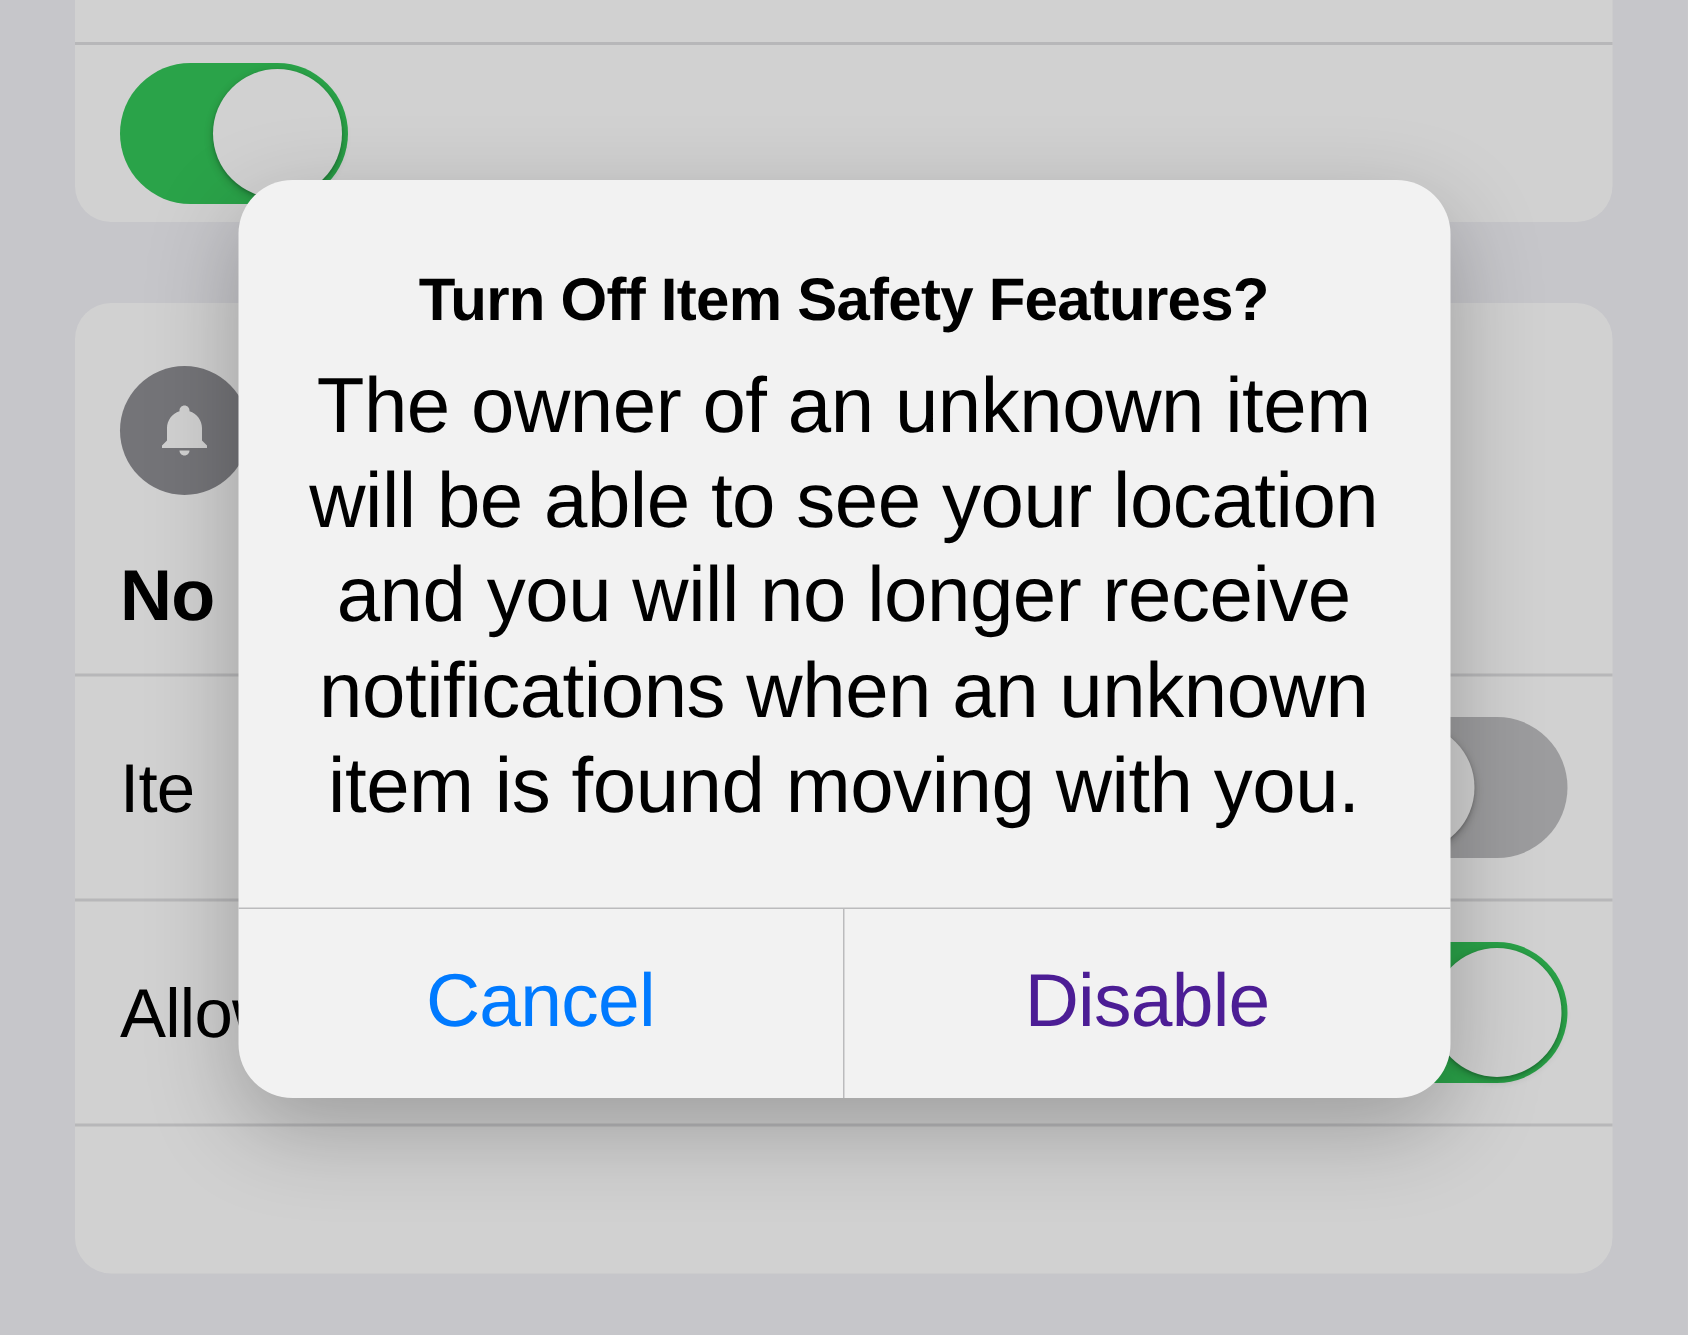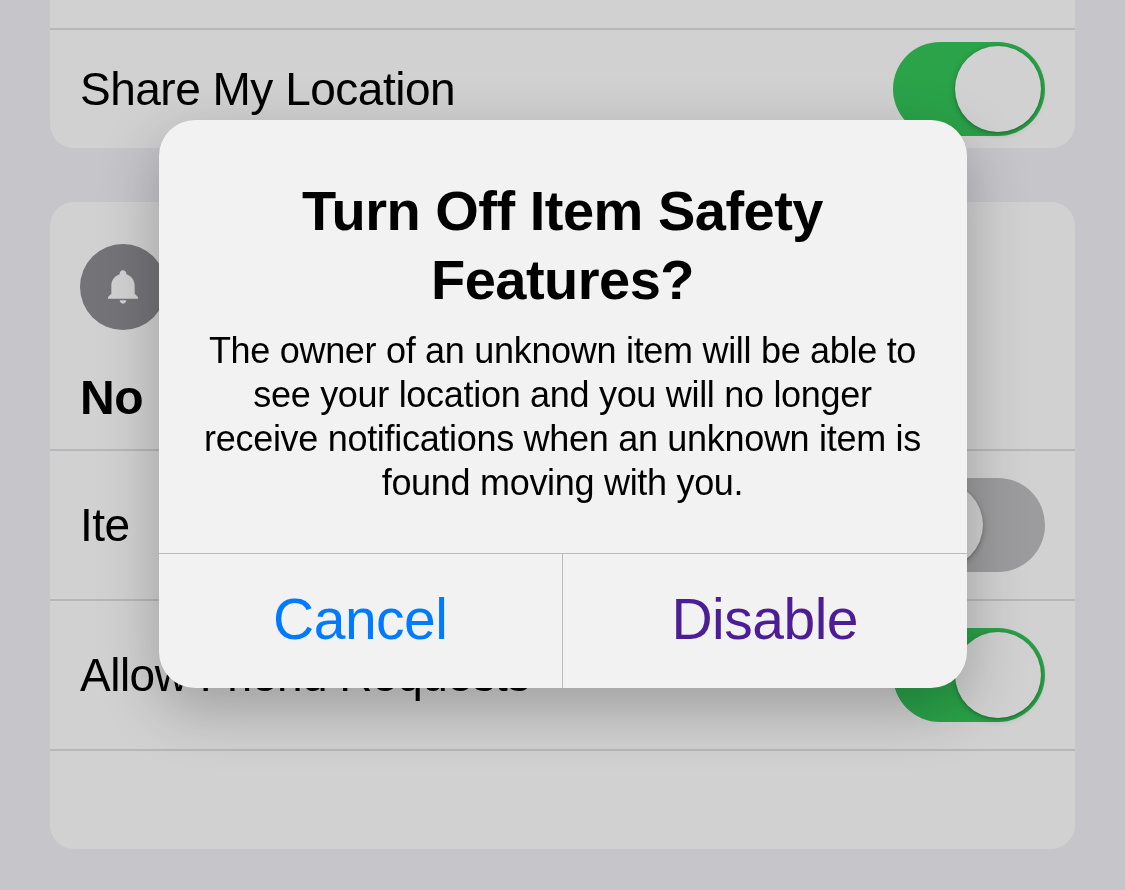--- a/index.html
+++ b/index.html
@@ -124,42 +124,42 @@
       background: #f2f2f2;
       border-radius: 36px;
       overflow: hidden;
       box-shadow: 0 20px 60px rgba(0,0,0,0.25);
     }
     .alert-body {
       padding: 56px 44px 48px 44px;
       text-align: center;
     }
     .alert-title {
-      font-size: 56px;
+      font-size: 40px;
       font-weight: 600;
       color: #000;
       line-height: 1.24;
       margin-bottom: 14px;
       letter-spacing: -0.5px;
     }
     .alert-message {
-      font-size: 36px;
+      font-size: 52px;
       color: #000;
       line-height: 1.22;
       letter-spacing: -0.3px;
     }
     .alert-buttons {
       display: flex;
       border-top: 1.5px solid rgba(60,60,67,0.30);
     }
     .alert-button {
       flex: 1;
       text-align: center;
       padding: 32px 10px 36px 10px;
-      font-size: 57px;
+      font-size: 50px;
       cursor: pointer;
       user-select: none;
       letter-spacing: -0.5px;
     }
     .alert-button + .alert-button {
       border-left: 1.5px solid rgba(60,60,67,0.30);
     }
     .btn-cancel {
       color: #007aff;
       font-weight: 500;
@@ -170,21 +170,20 @@
     }
   </style>
 </head>
 <body>
 
 <div class="background-blur">
   <div class="content-stack">
     <div class="card card-1">
       <div class="row first-row"></div>
       <div class="row">
-        <span class="row-label">Share My Location</span>
         <div class="toggle toggle-on">
           <div class="toggle-knob"></div>
         </div>
       </div>
     </div>
 
     <div class="card card-2">
       <div class="bell-row">
         <div class="bell-circle">
           <svg class="bell-svg" viewBox="0 0 24 24">

